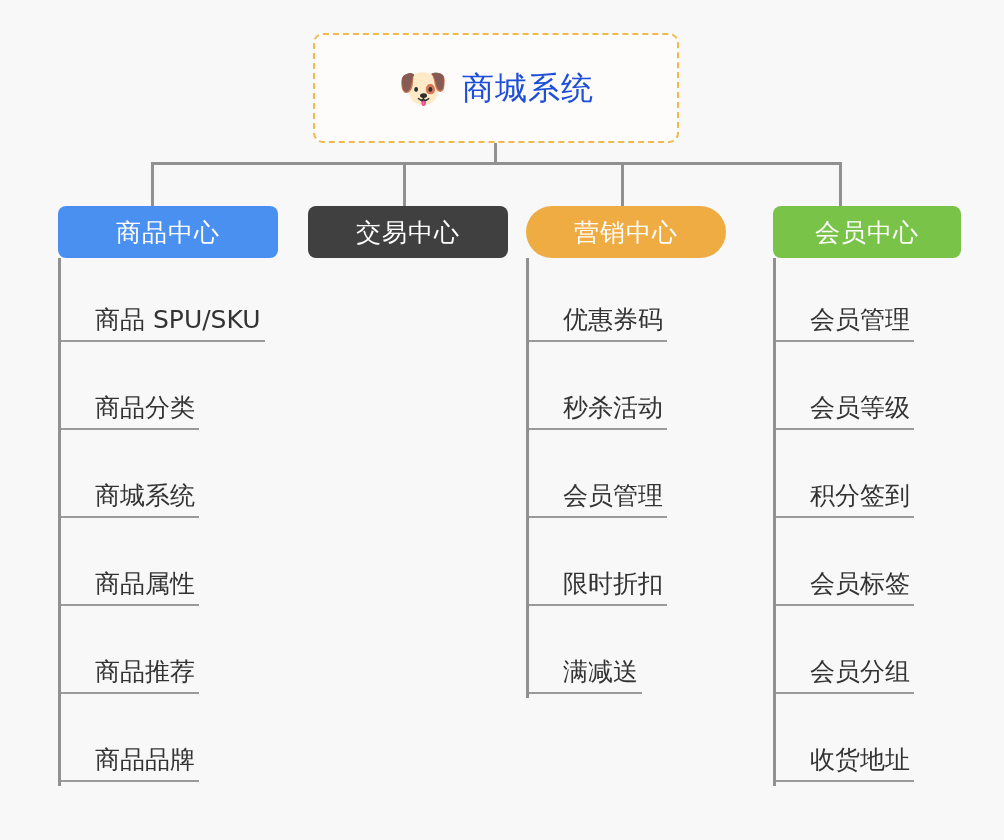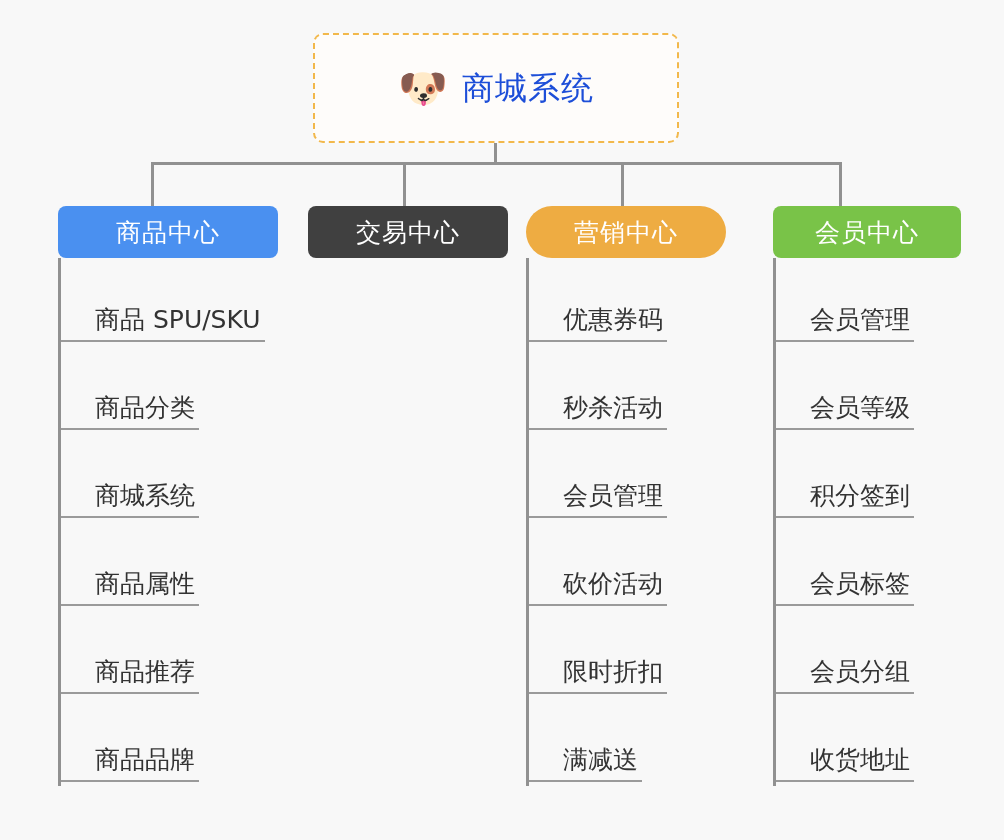--- a/index.html
+++ b/index.html
@@ -186,23 +186,20 @@
       <div class="leaf-item">
           <span class="leaf-label">优惠券码</span>
         </div>
       <div class="leaf-item">
           <span class="leaf-label">秒杀活动</span>
         </div>
       <div class="leaf-item">
           <span class="leaf-label">会员管理</span>
         </div>
       <div class="leaf-item">
-          <span class="leaf-label">砍价活动</span>
-        </div>
-      <div class="leaf-item">
           <span class="leaf-label">限时折扣</span>
         </div>
       <div class="leaf-item">
           <span class="leaf-label">满减送</span>
         </div>
     </div>
   </div>
 
   <div class="column col-4">
     <div class="cat-box cat-4">

